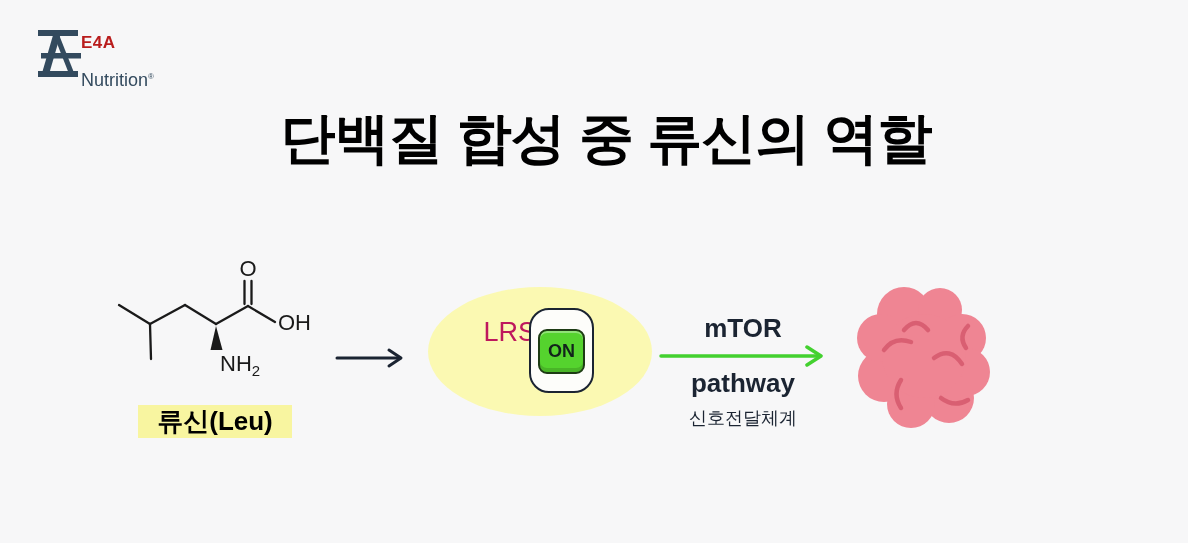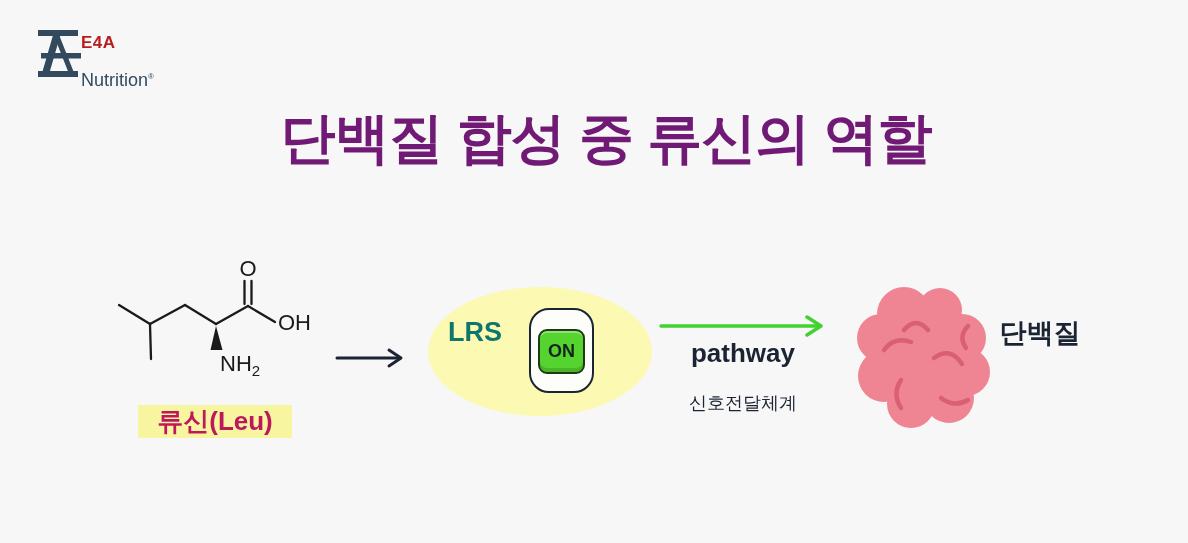--- a/index.html
+++ b/index.html
@@ -22,47 +22,47 @@
   #logo-text{left:44px;top:8px;line-height:1;}
   .logo-brand{font-size:17px;font-weight:800;color:#b91c1c;letter-spacing:.5px;}
   .logo-division{font-size:18px;font-weight:500;color:#334a5e;margin-top:20px;}
   .logo-reg{font-size:8px;vertical-align:super;color:#334a5e;}
 
   
   #title{
     left:0;top:102px;width:100%;
     text-align:center;
     font-size:55px;font-weight:800;
-    color:#701a75;
+    color:#000000;
     letter-spacing:-1px;
     padding-left:24px;box-sizing:border-box;
   }
 
   
   #leucine-structure{left:103px;top:248px;}
   #leu-label{
     left:138px;top:405px;width:154px;height:33px;
     background:#f8f5a0;
     text-align:center;
-    font-size:26px;font-weight:800;color:#be185d;
+    font-size:26px;font-weight:800;color:#000000;
     line-height:33px;
   }
 
   
   #arrow1{left:334px;top:346px;}
 
   
   #enzyme-ellipse{
     left:428px;top:287px;width:224px;height:129px;
     background:#fbf9b2;border-radius:50%;
   }
   #enzyme-label{
     left:448px;top:314px;width:88px;
-    text-align:left;
-    font-size:27px;font-weight:700;color:#0f766e;
+    text-align:right;
+    font-size:27px;font-weight:400;color:#be185d;
     line-height:37px;
   }
   #switch-plate{
     left:529px;top:308px;width:61px;height:81px;
     background:#fdfdfa;
     border:2px solid #1b2432;
     border-radius:20px;
   }
   #switch-button{
     left:7px;top:19px;width:43px;height:41px;
@@ -72,21 +72,21 @@
     box-shadow:inset 0 -4px 0 rgba(0,0,0,.14), inset 0 2px 0 rgba(255,255,255,.35);
     text-align:center;
     font-size:18px;font-weight:700;color:#12231b;
     line-height:41px;
   }
 
   
   #pathway-block{left:658px;top:313px;width:170px;text-align:center;color:#1b2432;}
   .pathway-line{font-size:26px;font-weight:800;line-height:30px;}
   #pathway-arrow{display:block;margin:2px auto 1px auto;}
-  #pathway-sub{font-size:18px;font-weight:500;margin-top:23px;color:#1b2432;}
+  #pathway-sub{font-size:18px;font-weight:500;margin-top:8px;color:#1b2432;}
 
   
   #protein-blob{left:856px;top:280px;}
   #protein-label{
     left:980px;top:315px;width:120px;
     text-align:center;
     font-size:27px;font-weight:800;color:#1b2432;
     line-height:37px;
   }
 </style>
@@ -139,20 +139,21 @@
 
   <div id="enzyme-ellipse" class="abs"></div>
   <div id="enzyme-label" class="abs">
     <div>LRS</div>
   </div>
   <div id="switch-plate" class="abs">
     <div id="switch-button" class="abs">ON</div>
   </div>
 
   <div id="pathway-block" class="abs">
+    <div class="pathway-line">mTOR</div>
     <svg id="pathway-arrow" width="170" height="22" viewBox="0 0 170 22">
       <g stroke="#43d12f" stroke-width="3.5" fill="none" stroke-linecap="round" stroke-linejoin="round">
         <path d="M3 11 L162 11"></path>
         <path d="M149 2 L163 11 L149 20"></path>
       </g>
     </svg>
     <div class="pathway-line">pathway</div>
     <div id="pathway-sub">신호전달체계</div>
   </div>
 
@@ -172,16 +173,15 @@
       <path d="M48 50 Q60 36 72 50"></path>
       <path d="M112 46 Q102 56 110 68"></path>
       <path d="M28 70 Q38 56 55 62"></path>
       <path d="M78 78 Q94 66 106 84"></path>
       <path d="M45 100 Q36 114 45 128"></path>
       <path d="M85 118 Q98 128 112 120"></path>
     </g>
   </svg>
 
   <div id="protein-label" class="abs">
-    <div>단백질</div>
   </div>
 
 </div>
 
 </body></html>

